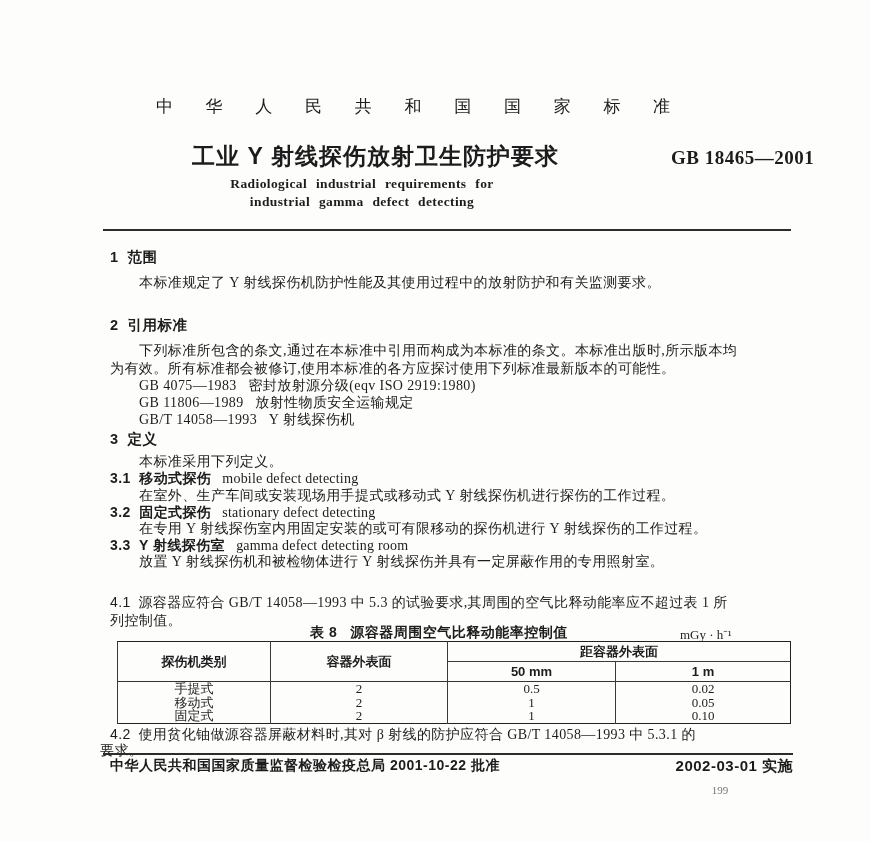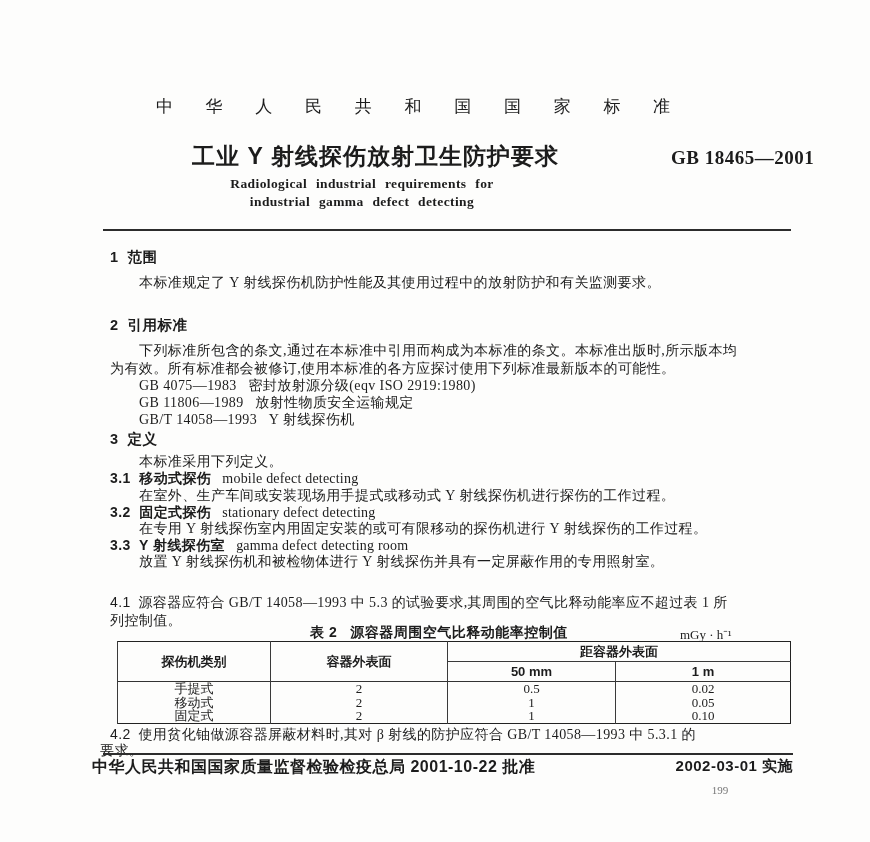--- a/index.html
+++ b/index.html
@@ -58,23 +58,23 @@
   .t1 th,.t1 td{
     border-left:1px solid #3a3a3a;
     text-align:center;vertical-align:middle;
     padding:0;font-size:13px;line-height:1;
   }
   .t1 th{font-family:"Liberation Sans", sans-serif;font-weight:bold;height:19px;}
   .t1 td{font-family:"Liberation Serif", serif;height:13.5px;}
   .t1 thead tr:first-child th.grp{border-bottom:1px solid #3a3a3a;}
   .t1 tbody tr:first-child td{border-top:1.5px solid #333;}
   .footer-left{
-    left:92px;top:757px;
+    left:110px;top:757px;
     font-family:"Liberation Sans", sans-serif;
-    font-weight:bold;font-size:16px;letter-spacing:0.5px;
+    font-weight:bold;font-size:14px;letter-spacing:0.5px;
   }
   .footer-right{
     left:493px;top:757px;width:300px;text-align:right;
     font-family:"Liberation Sans", sans-serif;
     font-weight:bold;font-size:15px;letter-spacing:0.5px;
   }
   .page-num{left:700px;top:784px;width:40px;text-align:center;font-size:11px;color:#777;}
 </style>
 </head>
 <body>
@@ -106,21 +106,21 @@
 
   <div class="abs" style="left:110px;top:503px;"><span class="term-cn">3.2  固定式探伤</span><span class="term-en">   <span>stationary defect detecting</span></span></div>
   <div class="abs body-line" style="left:139px;top:520px;">在专用 Υ 射线探伤室内用固定安装的或可有限移动的探伤机进行 Υ 射线探伤的工作过程。</div>
 
   <div class="abs" style="left:110px;top:536px;"><span class="term-cn">3.3  Υ 射线探伤室</span><span class="term-en">   <span>gamma defect detecting room</span></span></div>
   <div class="abs body-line" style="left:139px;top:553px;">放置 Υ 射线探伤机和被检物体进行 Υ 射线探伤并具有一定屏蔽作用的专用照射室。</div>
 
   <div class="abs body-line" style="left:110px;top:594px;"><span class="num-b">4.1</span><span>  源容器应符合 GB/T 14058—1993 中 5.3 的试验要求,其周围的空气比释动能率应不超过表 1 所</span></div>
   <div class="abs body-line" style="left:110px;top:612px;">列控制值。</div>
 
-  <div class="abs caption">表 2   源容器周围空气比释动能率控制值</div>
+  <div class="abs caption">表 8   源容器周围空气比释动能率控制值</div>
   <div class="abs unit">mGy · h⁻¹</div>
 
   <table class="t1">
     <colgroup>
       <col style="width:153px">
         <col style="width:177px">
         <col style="width:168px">
         <col style="width:175px">
     </colgroup>
     <thead>

